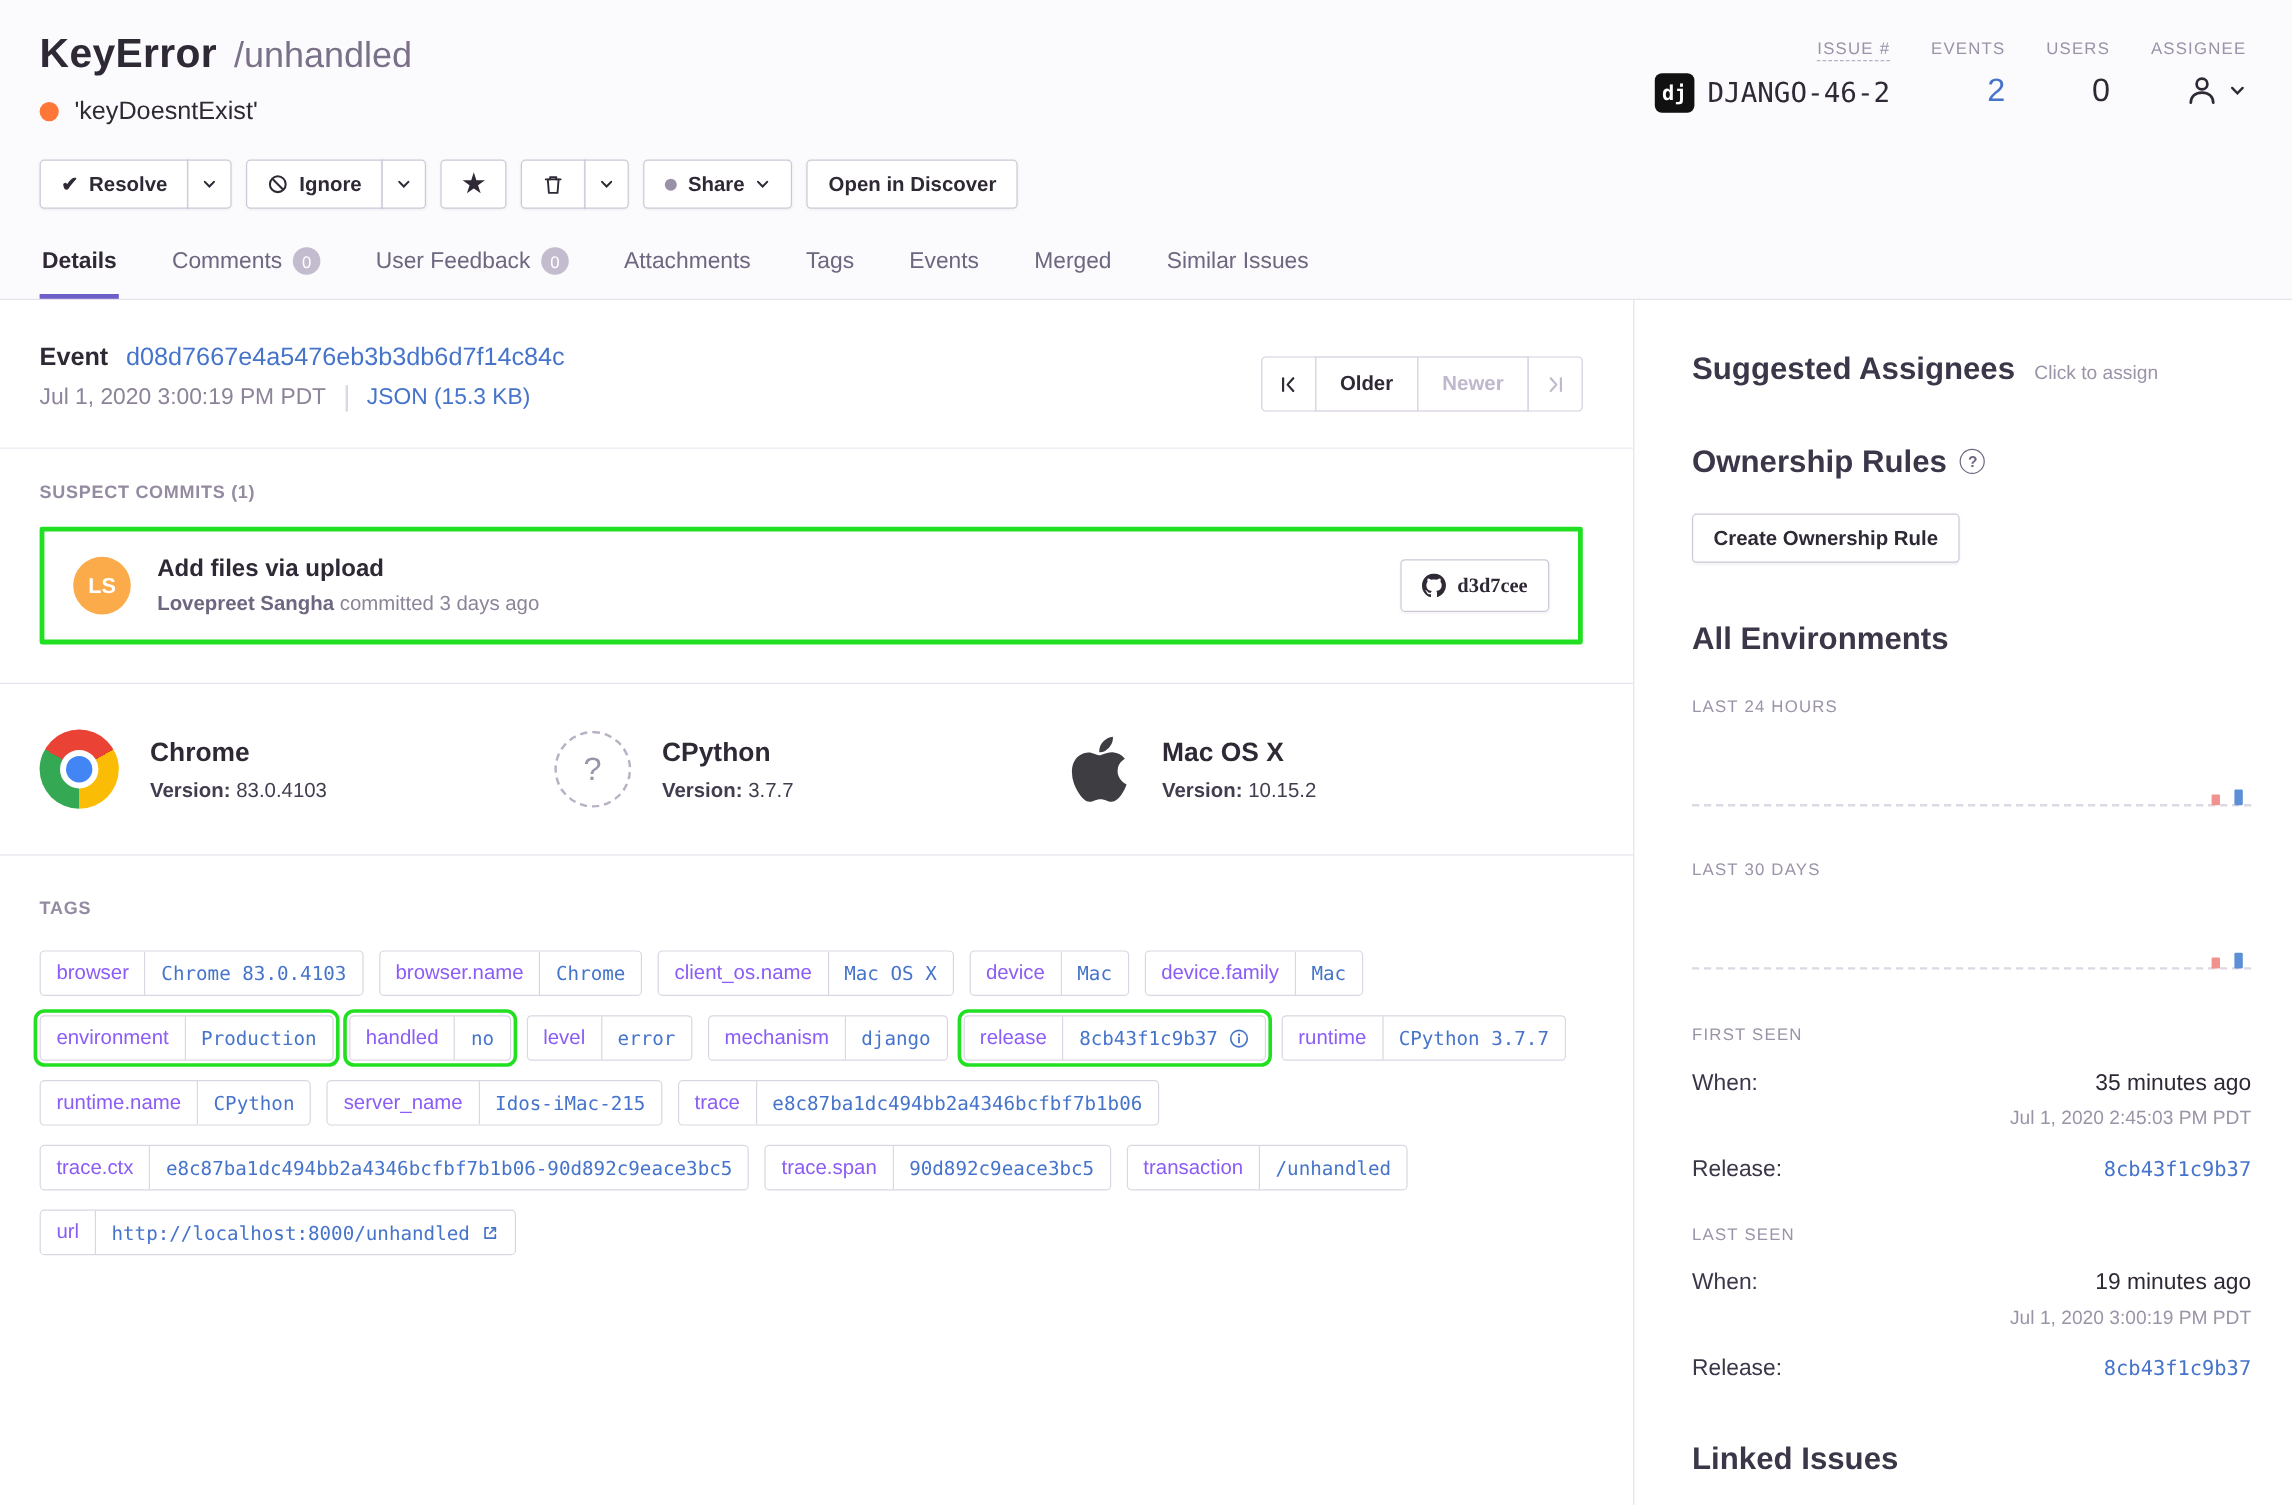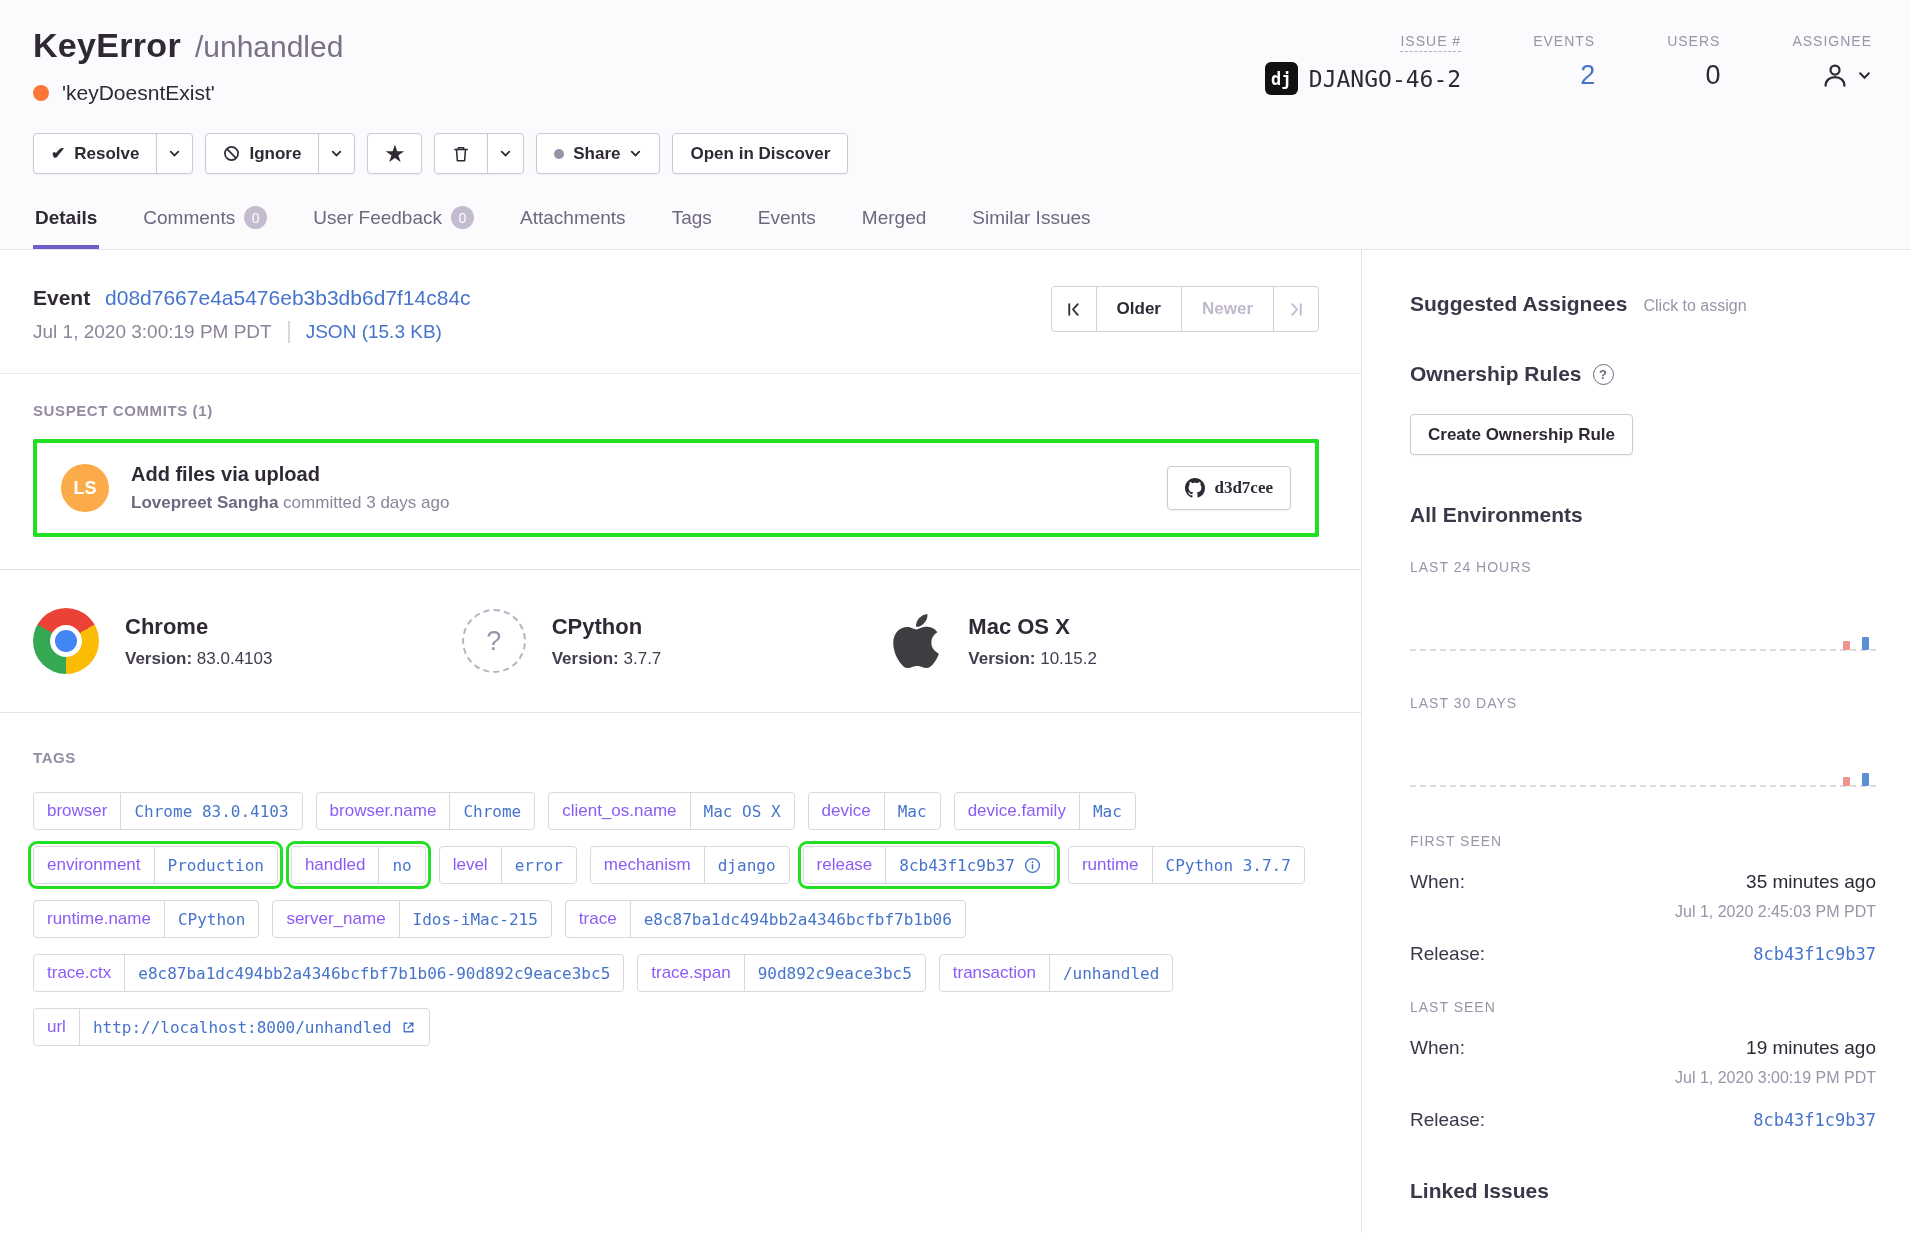--- a/index.html
+++ b/index.html
@@ -20,21 +20,21 @@
 
   
   .hdr{background:#fbfafc;padding:26px 38px 0 33px;border-bottom:1px solid var(--border)}
   .hdr-top{display:flex;justify-content:space-between}
   .title-line{display:flex;align-items:baseline;gap:14px}
   .title-line h1{font-size:34px;font-weight:700;margin:0;letter-spacing:.3px}
   .culprit{font-size:30px;color:#7a7088}
   .msg-line{margin-top:16px;display:flex;align-items:center;gap:13px;font-size:21px}
   .level-dot{width:16px;height:16px;border-radius:50%;background:var(--orange);flex:none}
 
-  .stats{display:flex;gap:72px;padding-top:6px}
+  .stats{display:flex;gap:34px;padding-top:6px}
   .stat{text-align:right}
   .stat-label{font-size:14px;letter-spacing:1px;color:var(--muted);display:inline-block}
   .u-dotted{border-bottom:1px dashed #b9b0c4;padding-bottom:2px}
   .stat-val{margin-top:10px}
   .issue-id-val{display:flex;align-items:center;gap:11px;font-family:"DejaVu Sans Mono",monospace;font-size:23px}
   .dj-icon{width:33px;height:33px;border-radius:6px;background:#111;color:#fff;font-weight:700;font-size:17px;display:flex;align-items:center;justify-content:center;font-family:"DejaVu Sans Mono",monospace}
   .stat-val.num{font-size:27px}
   .blue{color:var(--link)}
   .assignee{display:flex;justify-content:flex-end;align-items:center;gap:7px;cursor:pointer}
 
@@ -53,21 +53,21 @@
   .badge{min-width:23px;height:23px;padding:0 6px;border-radius:12px;background:#c3bbce;color:#fff;font-size:14px;display:inline-flex;align-items:center;justify-content:center}
 
   
   .body{display:flex;align-items:stretch}
   main{width:1362px;flex:none;border-right:1px solid var(--border)}
   .event-section{padding:36px 42px 30px 33px;border-bottom:1px solid #efe9f3}
   .commits-section{padding:28px 42px 32px 33px;border-bottom:1px solid var(--border)}
   .contexts-section{padding:38px 42px 38px 33px;border-bottom:1px solid var(--border);display:flex}
   .tags-section{padding:36px 42px 44px 33px}
 
-  .event-head{display:flex;justify-content:space-between;align-items:flex-start}
+  .event-head{display:flex;justify-content:space-between;align-items:flex-end}
   .event-title{font-size:21px}
   .event-label{font-weight:700;margin-right:9px}
   .event-id{color:var(--link);cursor:pointer;text-decoration:none}
   .event-meta{margin-top:11px;font-size:19px;color:#8d8499;display:flex;align-items:center}
   .json-link{color:var(--link);margin-left:16px;padding-left:16px;border-left:2px solid #ddd6e3;cursor:pointer;text-decoration:none}
 
   .pager{display:flex}
   .pg-btn{height:46px;min-width:46px;background:#fff;border:1px solid #d5cede;font-family:"Liberation Sans",sans-serif;font-weight:700;font-size:17px;color:var(--dark);display:inline-flex;align-items:center;justify-content:center;cursor:pointer;margin-left:-1px;padding:0}
   .pg-btn:first-child{border-radius:4px 0 0 4px;margin-left:0}
   .pg-btn:last-child{border-radius:0 4px 4px 0}
@@ -95,21 +95,21 @@
 
   .tag-list{margin-top:26px;display:flex;flex-wrap:wrap;gap:16px 13px}
   .tag-pill{display:inline-flex;align-items:stretch;border:1px solid #dcd5e2;border-radius:4px;background:#fff;cursor:pointer;position:relative;text-decoration:none}
   .tag-key{padding:8px 13px;font-size:17px;color:#8b5cf6;display:flex;align-items:center}
   .tag-val{padding:8px 13px;border-left:1px solid #dcd5e2;color:var(--link);font-family:"DejaVu Sans Mono",monospace;font-size:16px;display:flex;align-items:center;gap:9px}
   .tag-pill.hl{outline:3px solid var(--green);outline-offset:2px}
   .green-dot{position:absolute;top:-11px;left:10px;width:8px;height:8px;border-radius:50%;background:var(--green)}
 
   
   aside{flex:1;padding:42px 34px 30px 48px}
-  .sb-title{font-size:21px;font-weight:700;color:#3c3649}
+  .sb-title{font-size:26px;font-weight:700;color:#3c3649}
   .sa-row{display:flex;align-items:baseline;gap:16px}
   .sb-hint{font-size:16px;color:var(--muted)}
   .own-row{margin-top:46px;display:flex;align-items:center;gap:11px}
   .help-circle{width:21px;height:21px;border:1.5px solid var(--gray);border-radius:50%;display:inline-flex;align-items:center;justify-content:center;font-size:13px;color:var(--gray);font-weight:700;cursor:pointer}
   .own-btn{margin-top:28px}
   .env-title{margin-top:48px}
   .period-label{margin-top:32px;font-size:14px;letter-spacing:1px;color:var(--muted)}
   .sparkline{position:relative;height:88px}
   .spark-base{position:absolute;left:0;right:0;bottom:12px;border-top:2px dashed #ded8e4}
   .mark{position:absolute;border-radius:1px}

